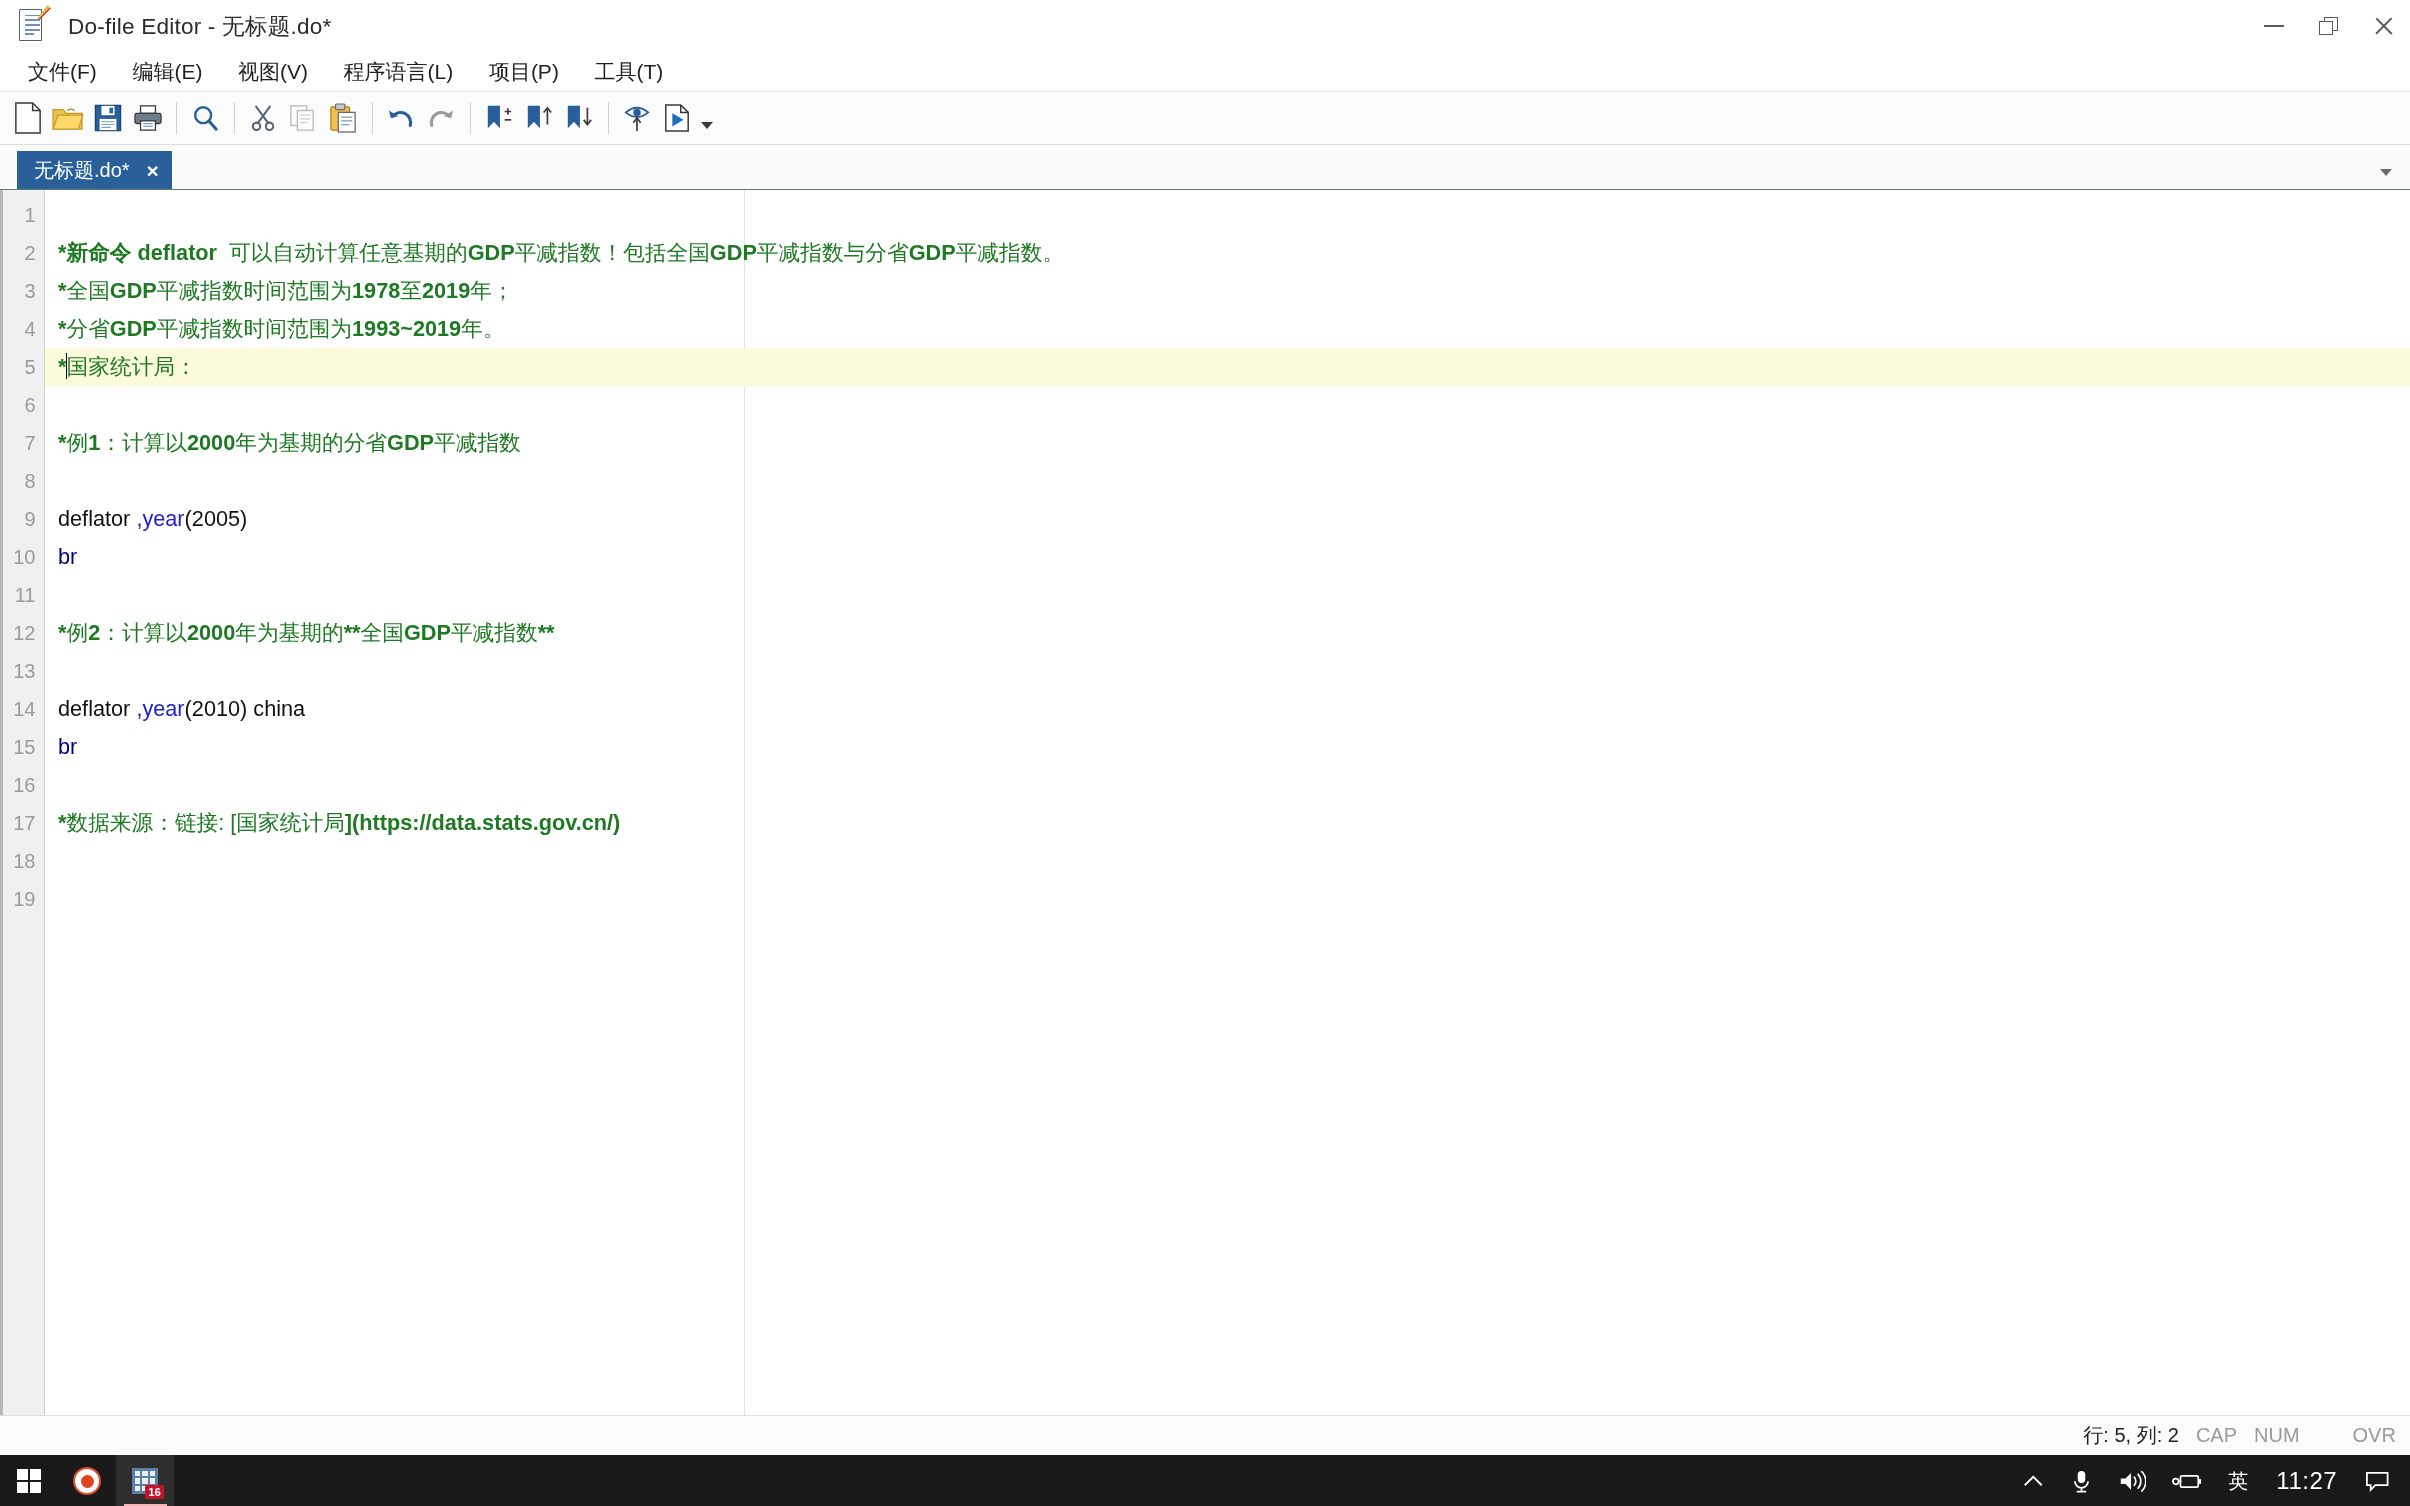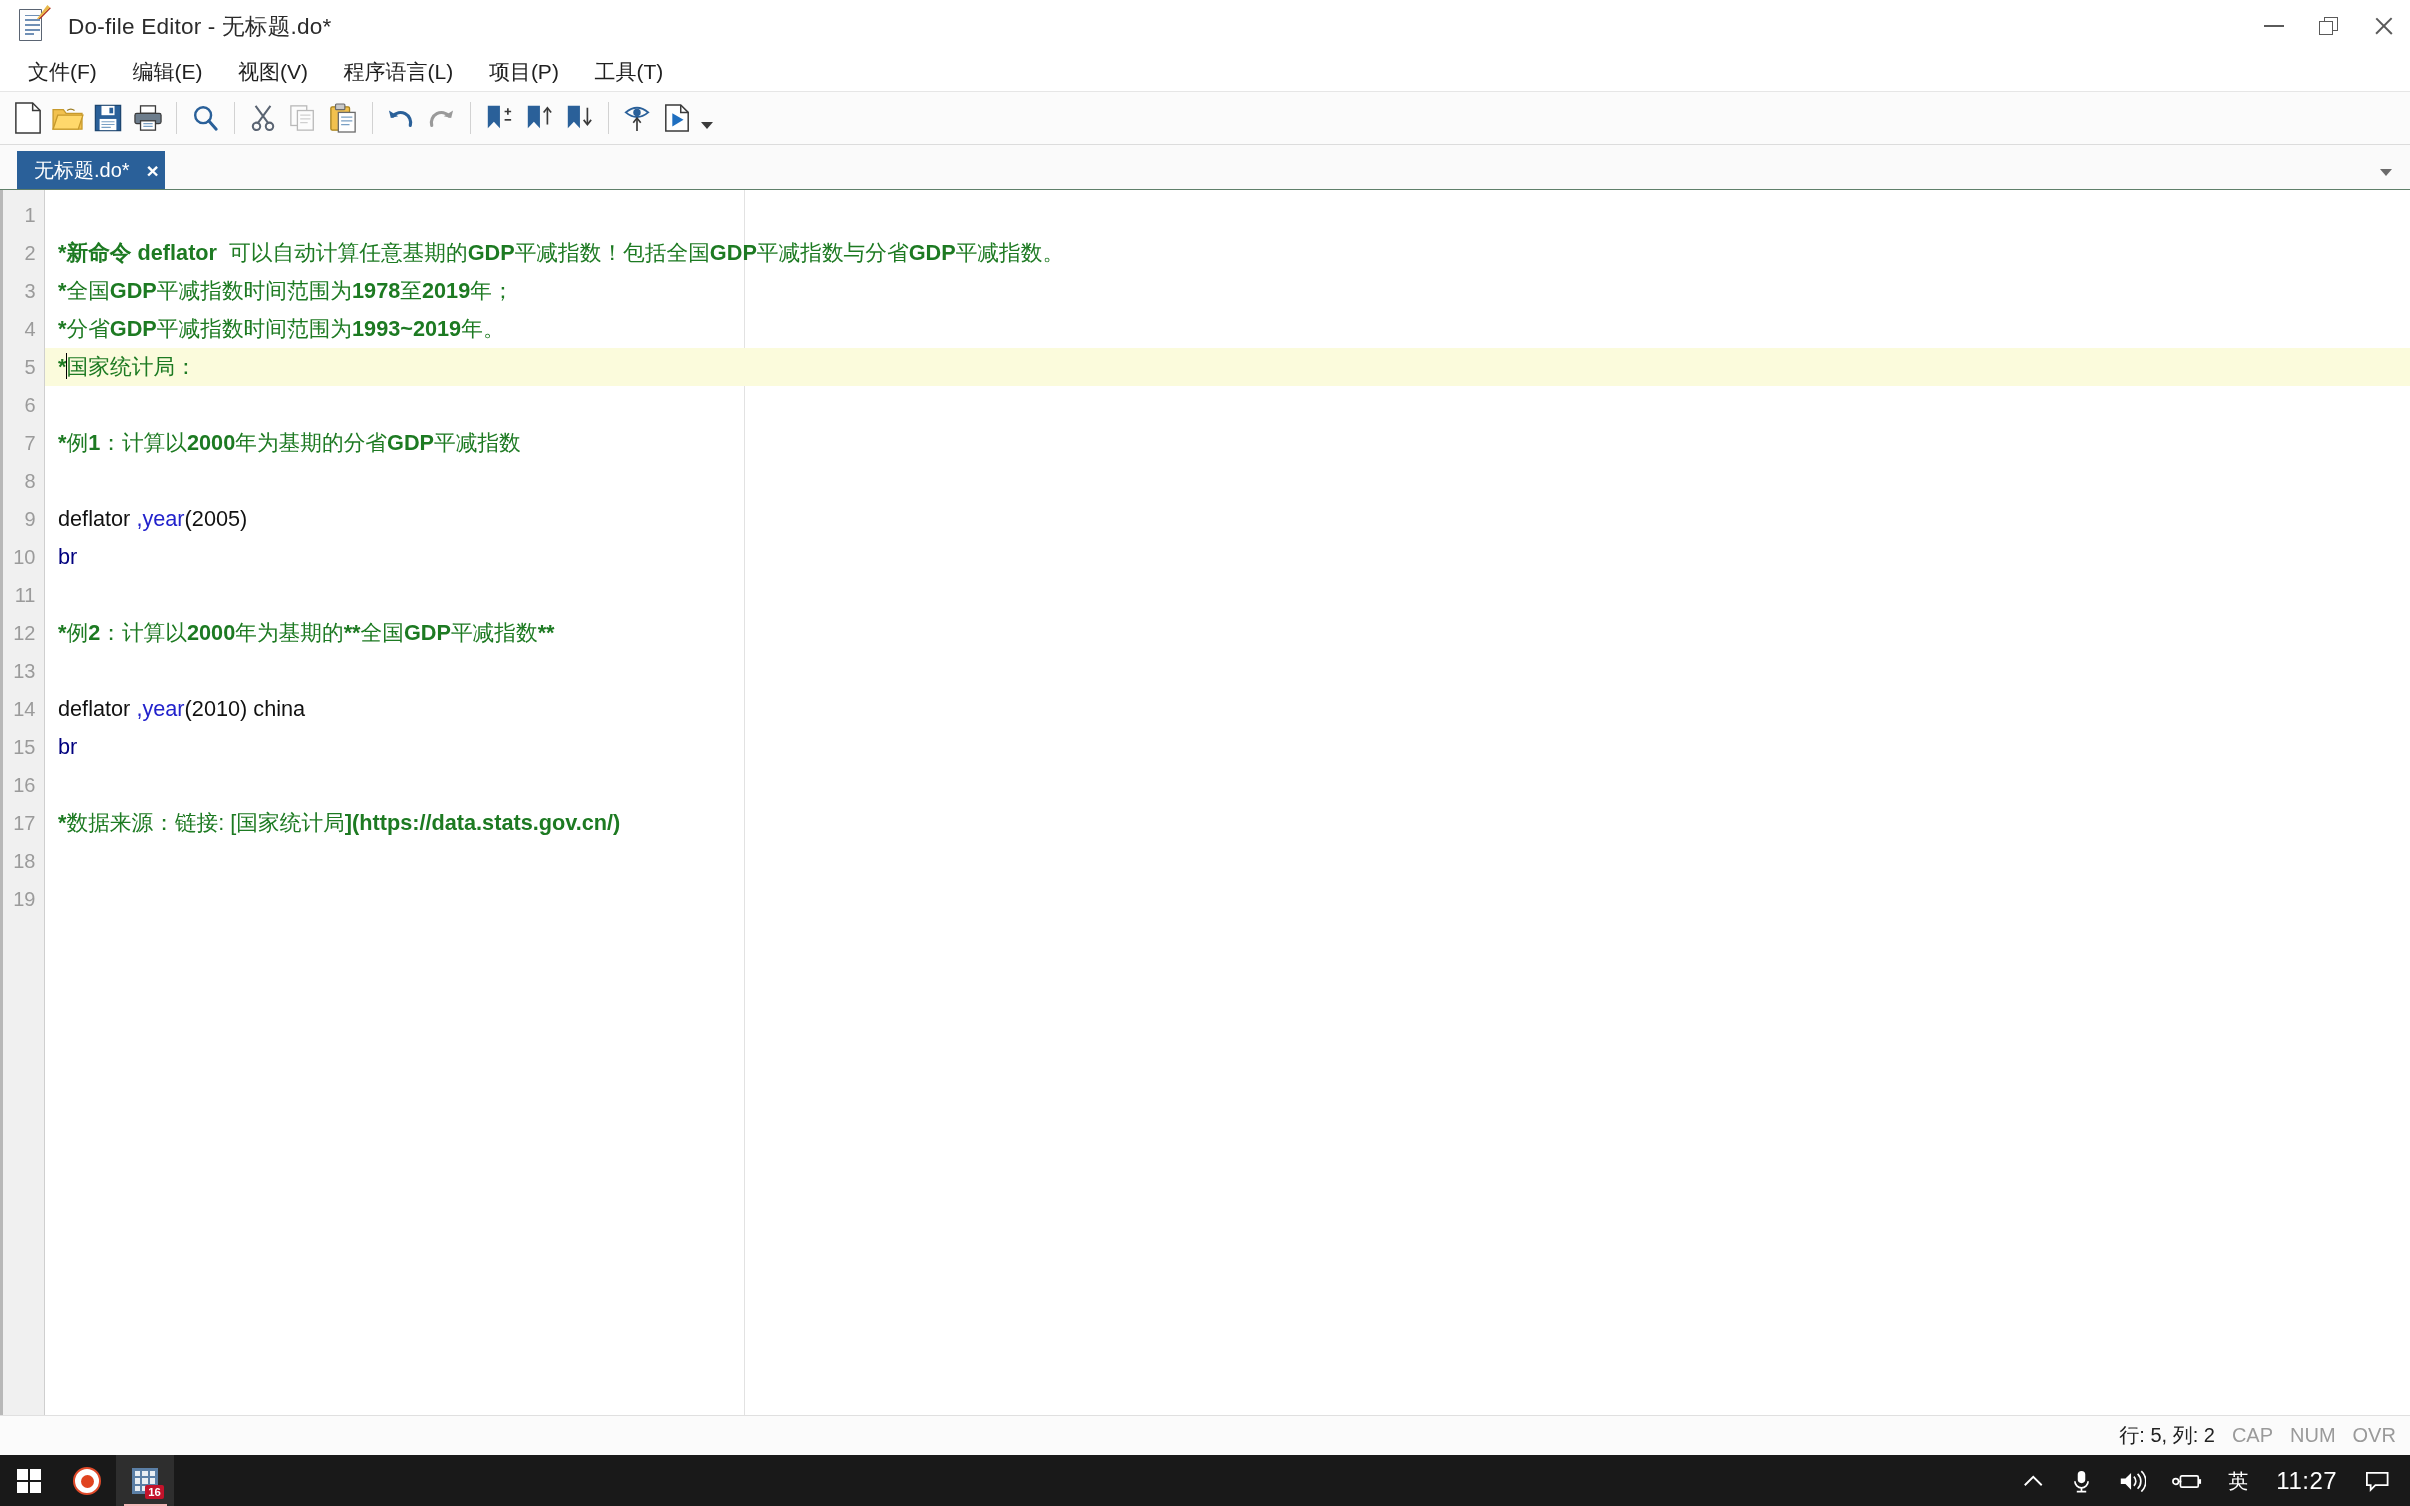--- a/index.html
+++ b/index.html
@@ -60,21 +60,21 @@
   .tb-caret { width:21px; height:41px; display:flex; align-items:flex-end; justify-content:center; padding-bottom:9.4px;}
   .caret-down { width:0;height:0;border-left:6.6px solid transparent;border-right:6.6px solid transparent;border-top:7.5px solid #3b3b3b; }
 
   
   .tabbar {
     height: 45px; min-height:45px; background:#fafafa; display:flex; align-items:flex-end;
     border-bottom: 1.9px solid #5f7f6a; position:relative;
   }
   .tab {
     margin-left: 17px; height: 38px; background:#2a6099; color:#ffffff;
-    display:flex; align-items:center; padding: 0 6px 0 17px; font-size: 20px;
+    display:flex; align-items:center; padding: 0 13px 0 17px; font-size: 20px;
     cursor: default; min-width: 141px;
   }
   .tab-close { margin-left: 17px; font-size: 21px; font-weight: 700; line-height:1; color:#ffffff; cursor:default;}
   .tabbar-caret { position:absolute; right: 19px; bottom: 13px; }
   .tabbar-caret .caret-down { border-top-color:#6b6b6b; }
 
   
   .editor {
     flex: 1; display: flex; position: relative; background:#ffffff;
     overflow:hidden;
@@ -107,21 +107,21 @@
   }
   .left-edge-bar { position:absolute; left:0; top:0; bottom:0; width:2.8px; background:#b8b8b8; z-index:3; }
 
   
   .statusbar {
     height: 40px; min-height:40px; background:#fbfbfb; border-top:0.9px solid #e0e0e0;
     display:flex; align-items:center; justify-content:flex-end; padding-right: 11.3px;
   }
   .sb-pos { font-size: 20px; color:#222; margin-right: 17px; white-space:pre; }
   .sb-flag { font-size: 20px; color:#9a9a9a; margin-right: 17px; }
-  .sb-flag:last-child { margin-right: 3.8px; }
+  .sb-flag:last-child { margin-right: 3.8px; margin-left: 36px; }
 
   
   .taskbar {
     height: 52px; min-height:52px; background:#191919; display:flex; align-items:center;
     position:relative;
   }
   .tb-start { width: 58px; height:52px; display:flex; align-items:center; justify-content:center; cursor:default;}
   .win-logo { width:24.5px; height:24.5px; display:grid; grid-template-columns:1fr 1fr; grid-template-rows:1fr 1fr; gap:2.8px; }
   .win-logo span { background:#ffffff; display:block; }
   .tb-app { width: 58px; height:52px; display:flex; align-items:center; justify-content:center; cursor:default; position:relative;}

